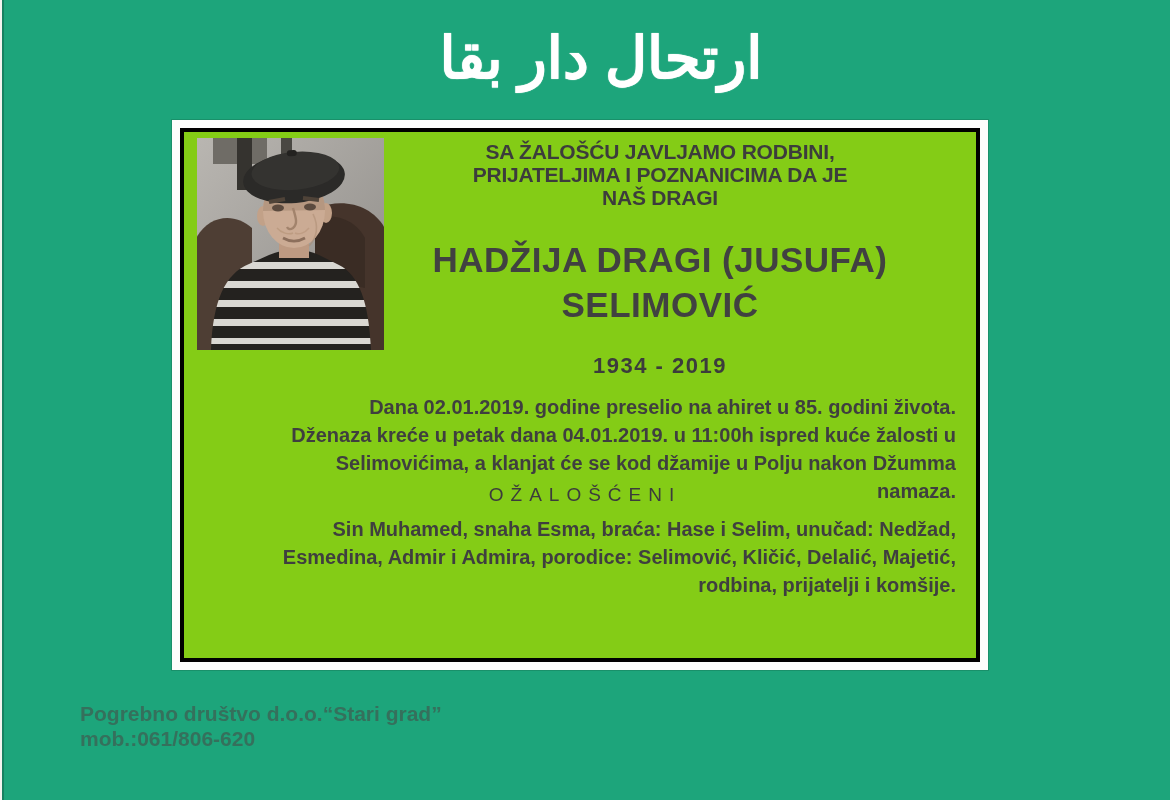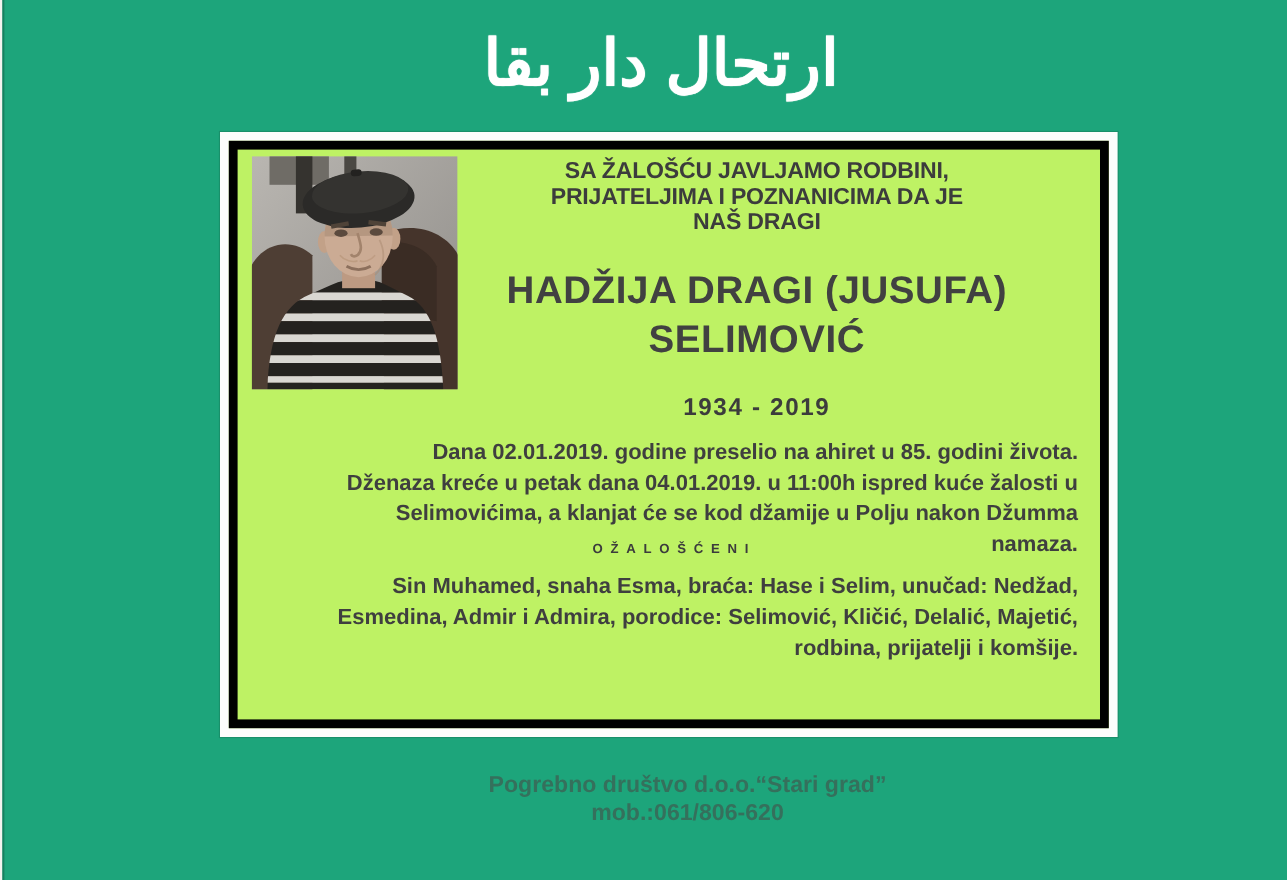--- a/index.html
+++ b/index.html
@@ -15,48 +15,47 @@
   }
   .calligraphy {
     position:absolute; top:12px; left:0; width:100%;
     text-align:center; color:#ffffff; font-weight:bold;
     font-size:58px; line-height:92px; direction:rtl; letter-spacing:3px;
     text-shadow:0 0 1px #ffffff;
     margin-left:16px;
   }
   .card {
     position:absolute; left:180px; top:128px; width:800px; height:534px;
-    background:#bef264;
-    border:8px solid #000000;
+    background:#84cc16;
+    border:4px solid #000000;
     box-shadow:0 0 0 8px #fcfdfc, 0 0 0 9px rgba(10,50,35,.18);
-    margin-left:28px;
   }
   .photo {
     position:absolute; left:13px; top:6px; width:187px; height:212px;
     display:block;
   }
   .head-block { margin:8px 10px 0 170px; text-align:center; color:#3c3c3c; }
   .intro { font-size:21px; font-weight:bold; line-height:23px; letter-spacing:-.2px; }
   .name  { margin-top:28px; font-size:35px; font-weight:bold; line-height:45px; letter-spacing:.5px; color:#414141; }
   .years { margin-top:26px; font-size:22px; font-weight:bold; letter-spacing:1.5px; }
   .body-text, .mourners {
     margin:14px 20px 0 30px; font-size:20px; font-weight:bold;
     line-height:28px; color:#3f3f3f; text-align:right;
   }
   .mourners { margin-top:10px; }
   .line { display:block; }
   .namaza-row { position:relative; }
   .mourners-heading {
     position:absolute; left:50%; top:4px; transform:translateX(-50%);
-    font-size:12px; font-weight:bold; letter-spacing:7px; white-space:nowrap;
+    font-size:19px; font-weight:normal; letter-spacing:7px; white-space:nowrap;
     color:#3c3c3c;
   }
   .footer {
     position:absolute; left:0; top:701px; width:100%;
-    padding-left:80px; text-align:center;
+    padding-left:80px; text-align:left;
     font-size:21px; font-weight:bold; line-height:25px;
     color:#35705c;
   }
 </style>
 </head>
 <body>
 
 <div class="stage">
 
   <div class="edge-line"></div>

